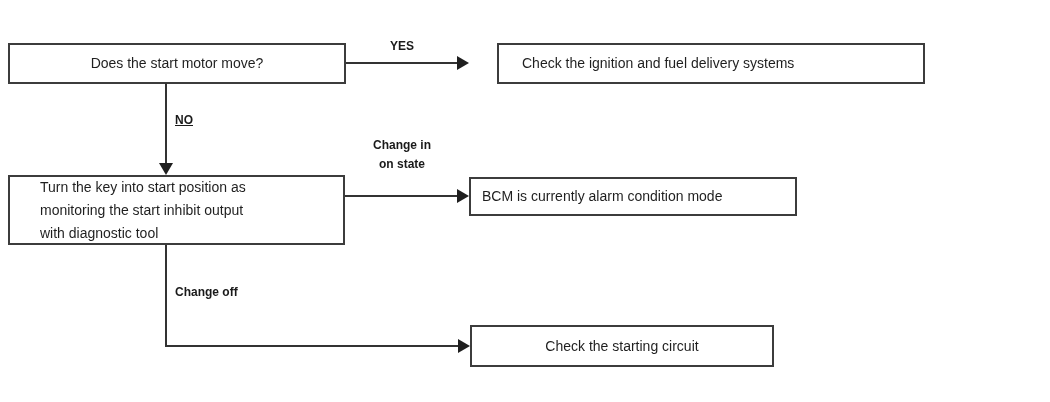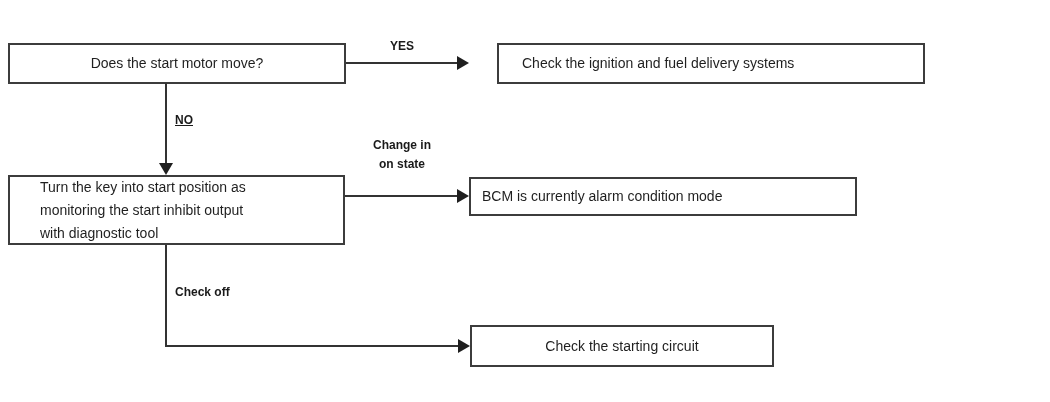--- a/index.html
+++ b/index.html
@@ -25,21 +25,21 @@
     align-items: center;
     font-size: 14px;
     line-height: 23px;
   }
   .node.centered { justify-content: center; text-align: center; }
   .node .node-label { white-space: pre-line; }
 
   #node-q1 { left: 8px;   top: 43px;  width: 338px; height: 41px; }
   #node-r1 { left: 469px; top: 43px;  width: 428px; height: 41px; padding-left: 23px; margin-left: 28px; }
   #node-q2 { left: 8px;   top: 175px; width: 337px; height: 70px; padding-left: 30px; padding-right: 20px; }
-  #node-r2 { left: 469px; top: 177px; width: 388px; height: 39px; padding-left: 11px; }
+  #node-r2 { left: 469px; top: 177px; width: 328px; height: 39px; padding-left: 11px; }
   #node-r3 { left: 470px; top: 325px; width: 304px; height: 42px; }
 
   .hline, .vline {
     position: absolute;
     background: #333333;
   }
   .hline { height: 2px; }
   .vline { width: 2px; }
 
   #line-yes      { left: 346px; top: 62px;  width: 112px; }
@@ -115,15 +115,15 @@
 
   <div class="arrowhead right" id="ah-yes"></div>
   <div class="arrowhead down" id="ah-no"></div>
   <div class="arrowhead right" id="ah-change"></div>
   <div class="arrowhead right" id="ah-remain"></div>
 
   <div class="edge-label" id="label-yes">YES</div>
   <div class="edge-label" id="label-no">NO</div>
   <div class="edge-label" id="label-change">Change in
 on state</div>
-  <div class="edge-label" id="label-remain">Check off</div>
+  <div class="edge-label" id="label-remain">Change off</div>
 
 </div>
 
 </body></html>

